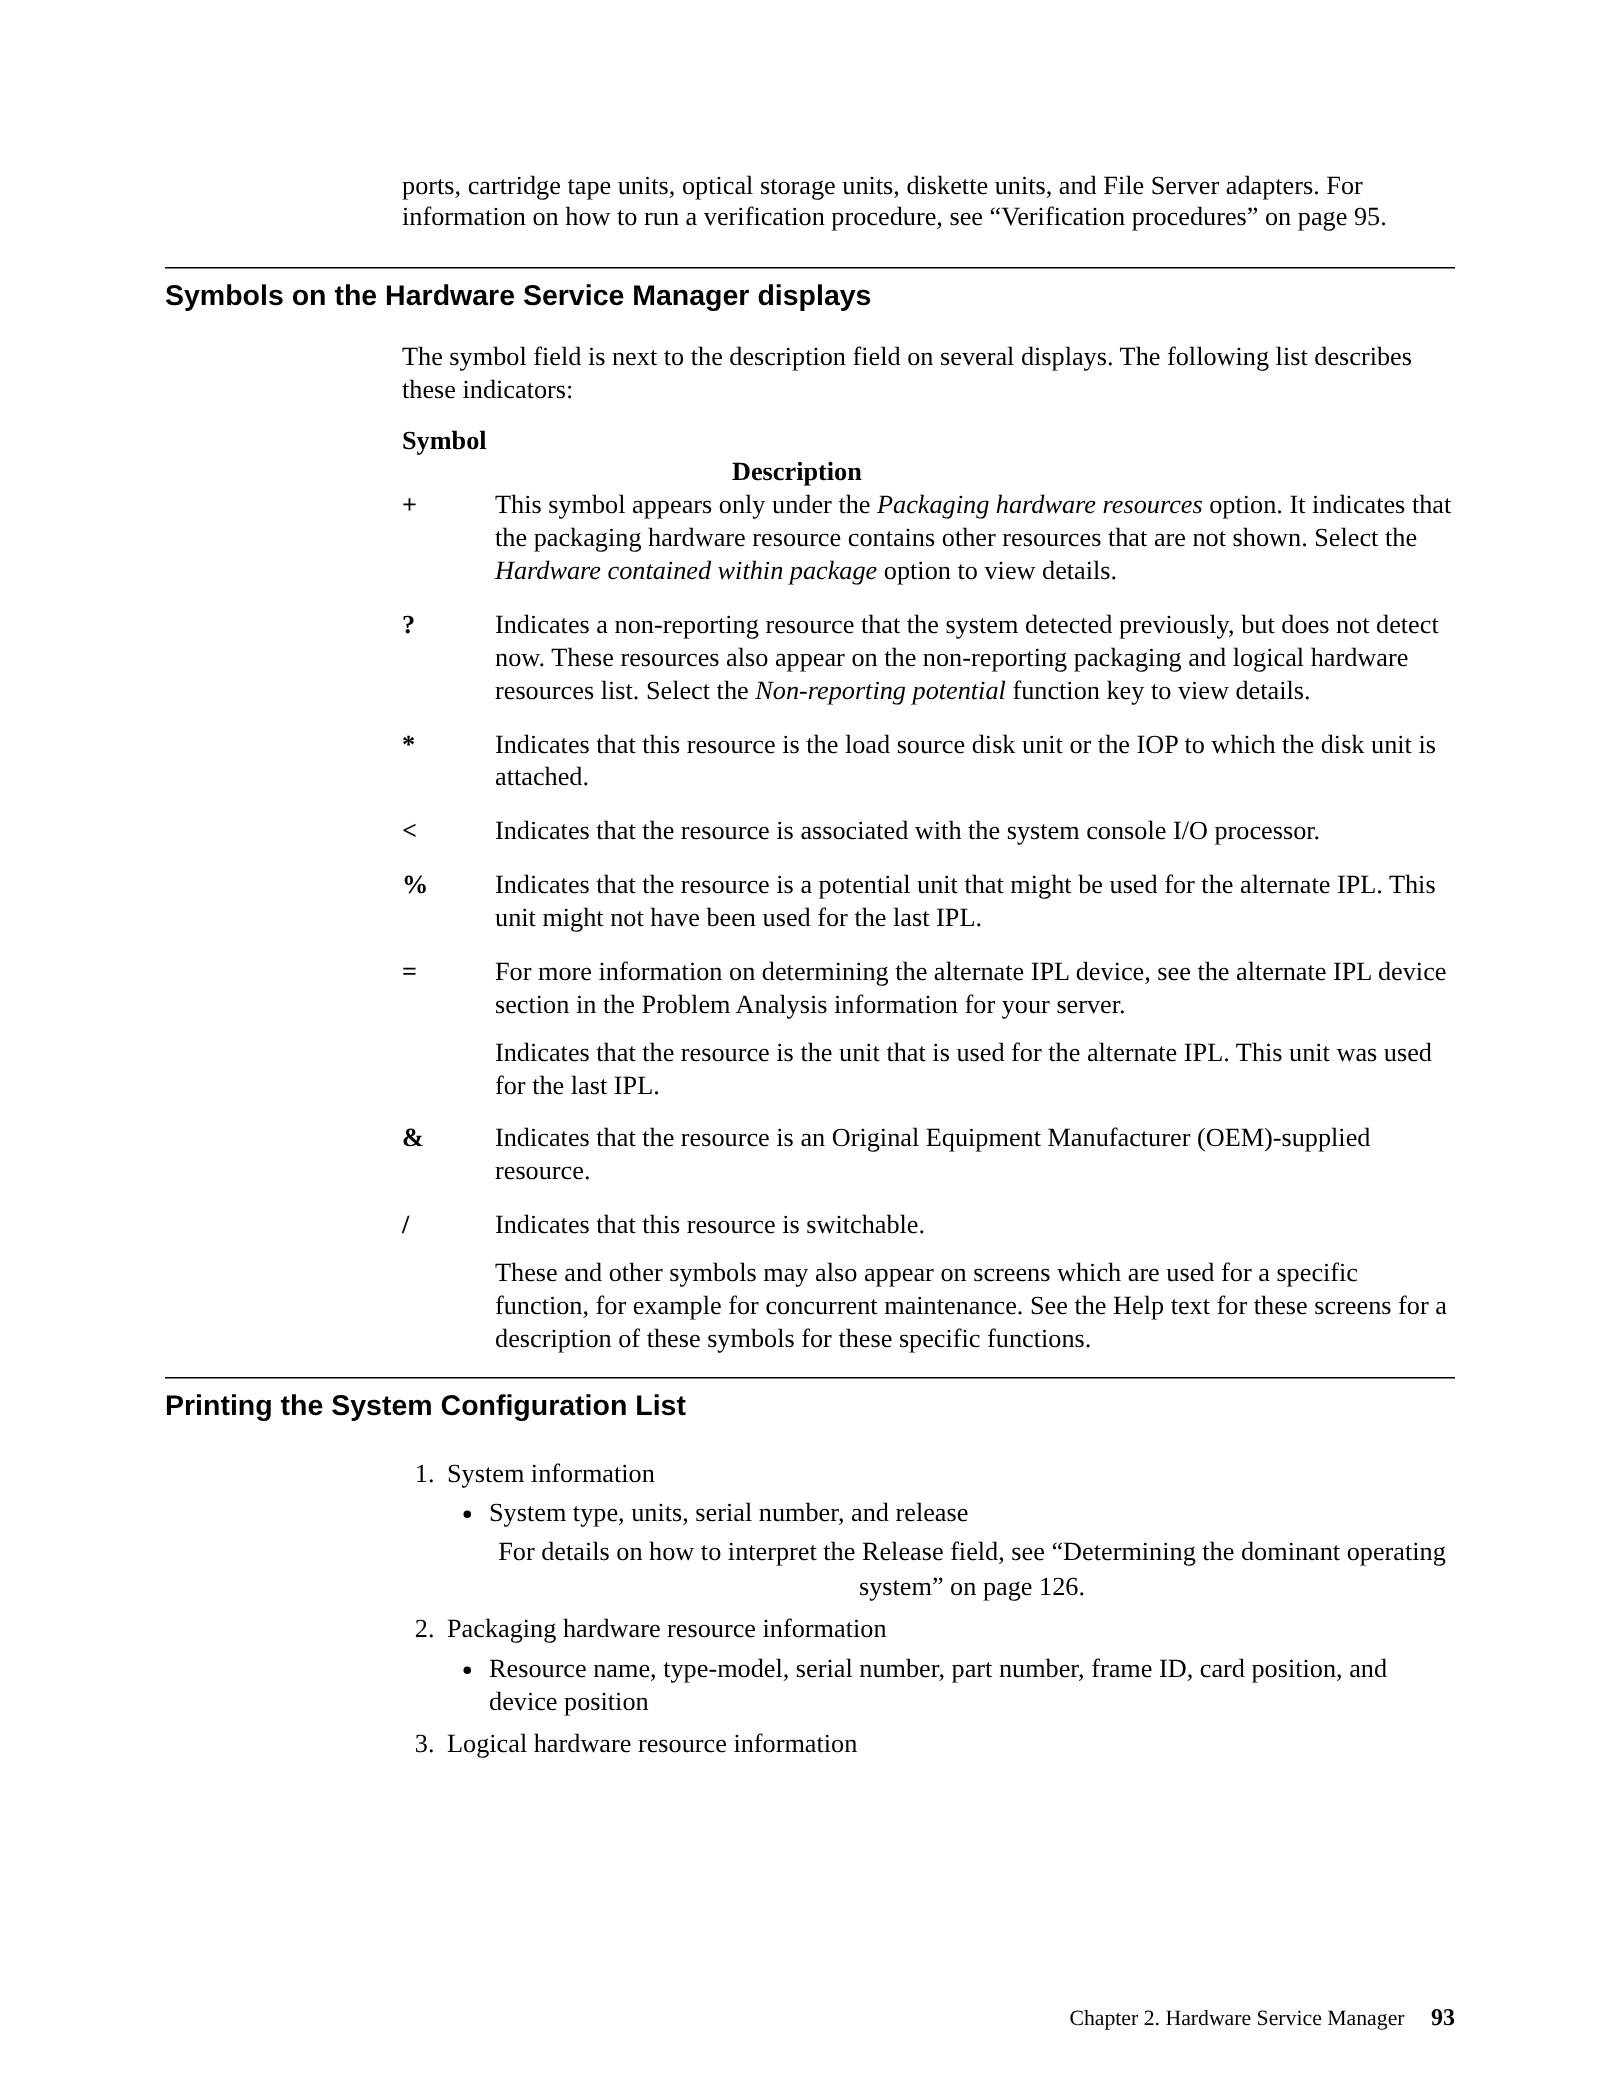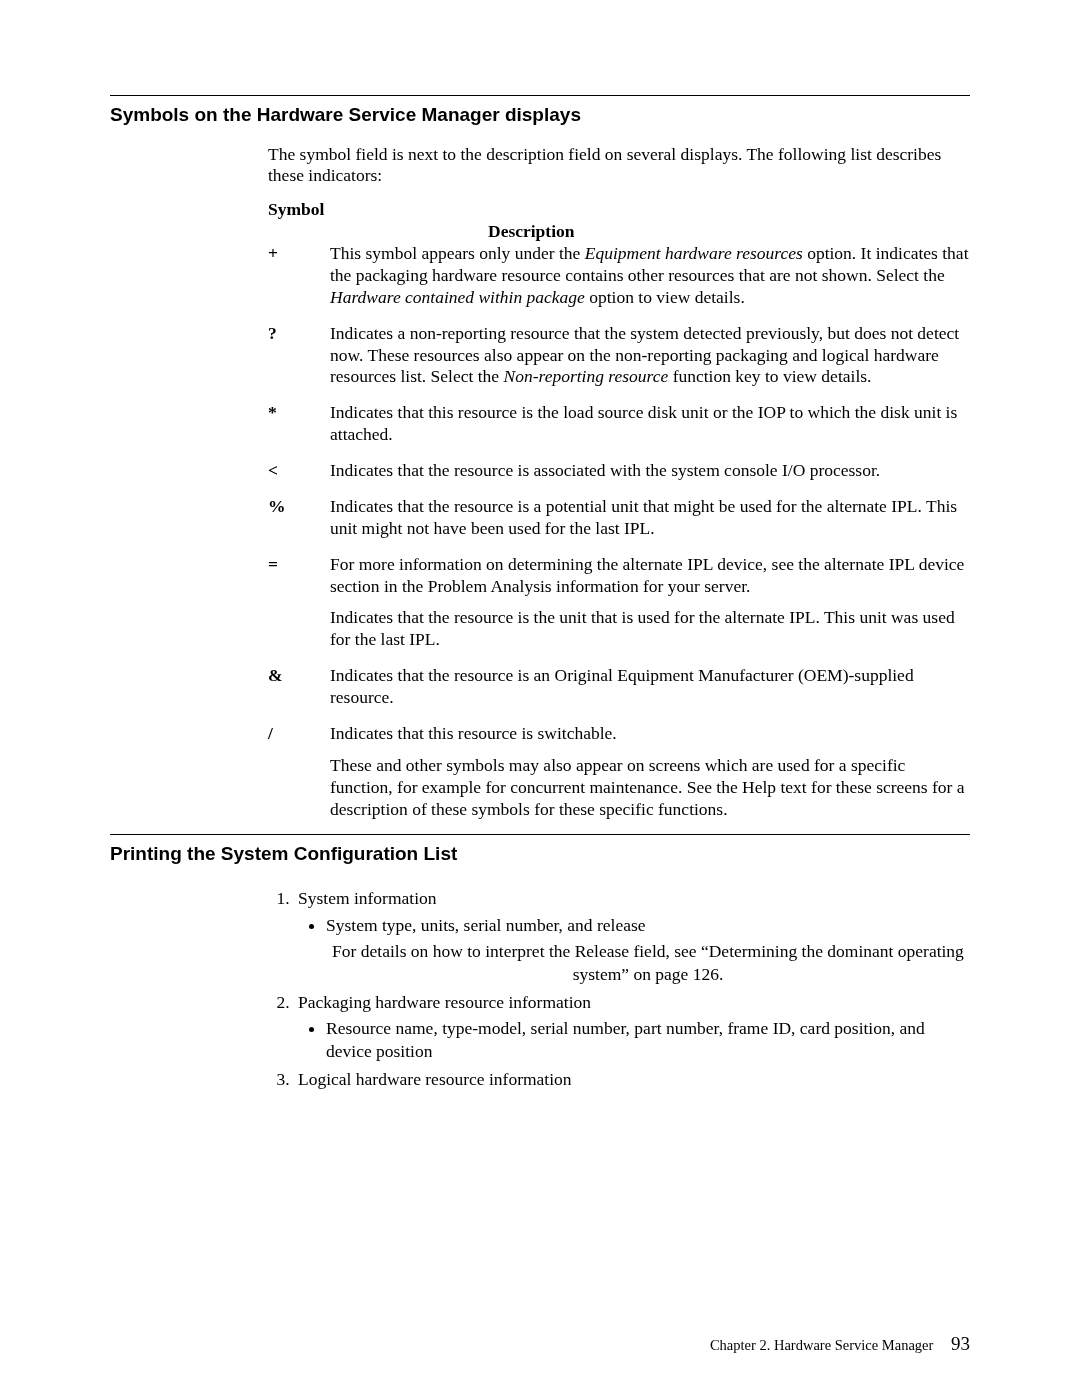--- a/index.html
+++ b/index.html
@@ -95,55 +95,56 @@
     margin: 4px 0 0 0;
     text-align: center;
   }
   .footer {
     position: absolute;
     bottom: 42px;
     right: 110px;
     font-size: 14.5px;
   }
   .footer .pgnum {
-    font-weight: normal;
+    font-weight: bold;
     margin-left: 14px;
-    font-size: 19px;
+    font-size: 16px;
     text-align: right;
   }
 </style>
 </head>
 <body>
 
 <div class="page">
 
+  <p class="intro-para">ports, cartridge tape units, optical storage units, diskette units, and File Server adapters. For information on how to run a verification procedure, see “Verification procedures” on page 95.</p>
 
   <hr class="rule">
   <h2 class="section-heading">Symbols on the Hardware Service Manager displays</h2>
 
   <p class="body-para">The symbol field is next to the description field on several displays. The following list describes these indicators:</p>
 
   <div class="dl-heading-row">
     <div class="dl-heading-term">Symbol</div>
     <div class="dl-heading-desc">Description</div>
   </div>
 
   <div class="symbol-list">
 
     <div class="symbol-row">
       <div class="symbol-col">+</div>
       <div class="desc-col">
-        <p><span>This symbol appears only under the </span><em class="term">Equipment hardware resources</em><span> option. It indicates that the packaging hardware resource contains other resources that are not shown. Select the </span><em class="term">Hardware contained within package</em><span> option to view details.</span></p>
+        <p><span>This symbol appears only under the </span><em class="term">Packaging hardware resources</em><span> option. It indicates that the packaging hardware resource contains other resources that are not shown. Select the </span><em class="term">Hardware contained within package</em><span> option to view details.</span></p>
       </div>
     </div>
 
     <div class="symbol-row">
       <div class="symbol-col">?</div>
       <div class="desc-col">
-        <p><span>Indicates a non-reporting resource that the system detected previously, but does not detect now. These resources also appear on the non-reporting packaging and logical hardware resources list. Select the </span><em class="term">Non-reporting resource</em><span> function key to view details.</span></p>
+        <p><span>Indicates a non-reporting resource that the system detected previously, but does not detect now. These resources also appear on the non-reporting packaging and logical hardware resources list. Select the </span><em class="term">Non-reporting potential</em><span> function key to view details.</span></p>
       </div>
     </div>
 
     <div class="symbol-row">
       <div class="symbol-col">*</div>
       <div class="desc-col">
         <p>Indicates that this resource is the load source disk unit or the IOP to which the disk unit is attached.</p>
       </div>
     </div>
 

